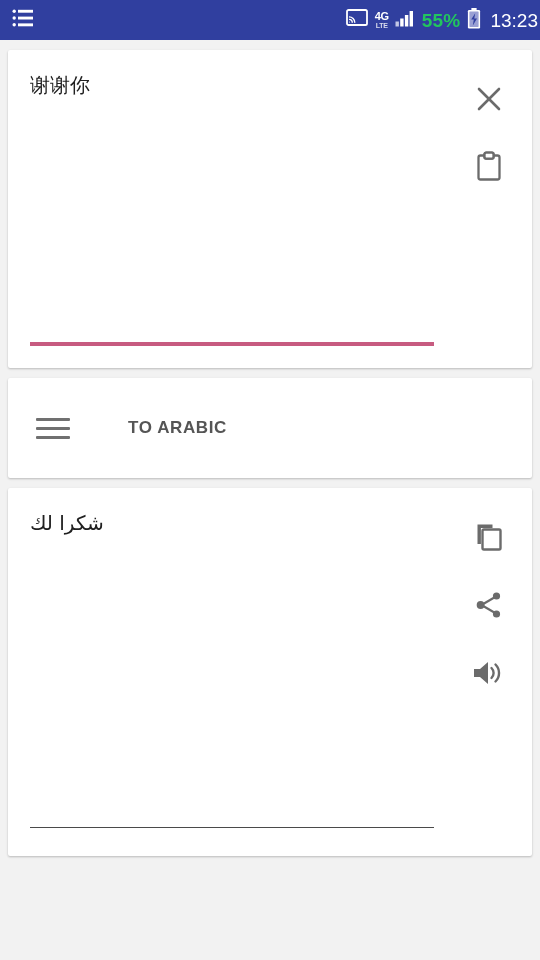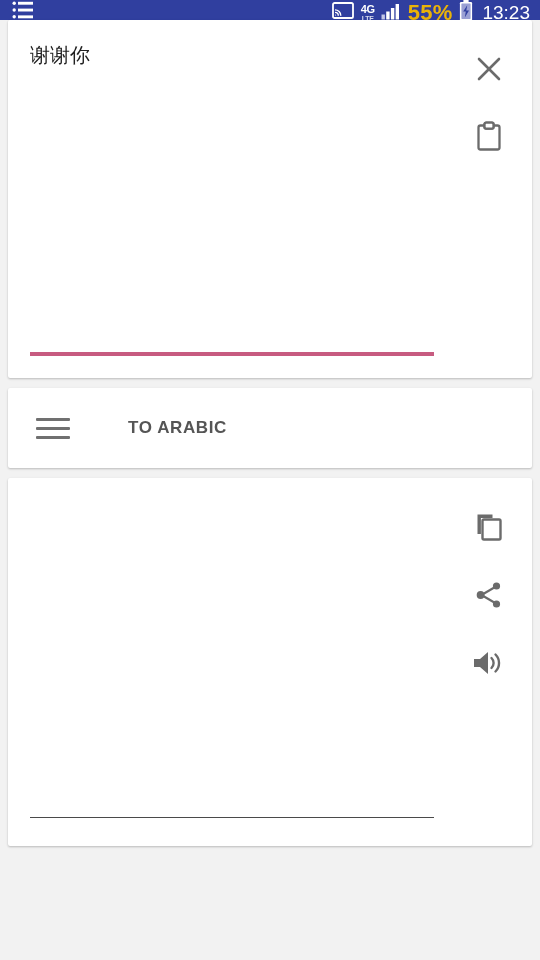--- a/index.html
+++ b/index.html
@@ -7,41 +7,41 @@
   html, body {
     width: 540px;
     height: 960px;
     overflow: hidden;
     background: #f2f2f2;
     font-family: "Liberation Sans", "DejaVu Sans", sans-serif;
   }
 
   
   .status-bar {
-    height: 20px;
+    height: 40px;
     width: 540px;
     background: #303f9f;
     display: flex;
-    align-items: flex-start;
+    align-items: center;
     justify-content: space-between;
-    padding: 0 10px 0 12px;
+    padding: 0 2px 0 12px;
     color: #ffffff;
   }
   .status-left { display: flex; align-items: center; }
   .status-right {
     display: flex;
     align-items: center;
     gap: 7px;
   }
   .notif-icon { display: block; }
   .status-text {
-    font-size: 22px;
+    font-size: 19px;
     font-weight: 700;
     letter-spacing: 0.2px;
-    color: #eab308;
+    color: #22c55e;
     line-height: 1;
   }
   .time-text {
     font-size: 19px;
     font-weight: 400;
     color: #ffffff;
     line-height: 1;
     margin-left: 2px;
   }
   .lte-wrap {
@@ -57,29 +57,29 @@
   
   .card {
     background: #ffffff;
     margin: 0 8px;
     box-shadow: 0 1px 2px rgba(0,0,0,0.14), 0 1px 3px rgba(0,0,0,0.10);
     border-radius: 2px;
     position: relative;
   }
 
   .card-source {
-    margin-top: 0;
-    height: 358px;
+    margin-top: 10px;
+    height: 318px;
     padding: 22px 14px 0 22px;
     display: flex;
   }
 
   .card-actions {
     margin-top: 10px;
-    height: 80px;
+    height: 100px;
     display: flex;
     align-items: center;
     padding: 0 0 0 28px;
   }
 
   .card-target {
     margin-top: 10px;
     height: 368px;
     padding: 22px 14px 0 22px;
     display: flex;
@@ -249,20 +249,21 @@
     <span></span>
     <span></span>
   </div>
 
   <div class="lang-btn btn-arabic">TO ARABIC</div>
 
 </div>
 
 <div class="card card-target">
   <div class="text-area">
+    <div class="tgt-text">شكرا لك</div>
     <div class="underline underline-idle"></div>
   </div>
 
   <div class="icon-col">
     <div class="icon-btn">
       <svg width="30" height="32" viewBox="0 0 30 32">
         <path d="M3.5 3.5 h15 v3.4 h-11.6 v16.2 h-3.4 z" fill="#6b6b6b"></path>
         <rect x="8.5" y="8.5" width="18" height="20" rx="1.4" fill="none" stroke="#6b6b6b" stroke-width="2.4"></rect>
       </svg>
     </div>

